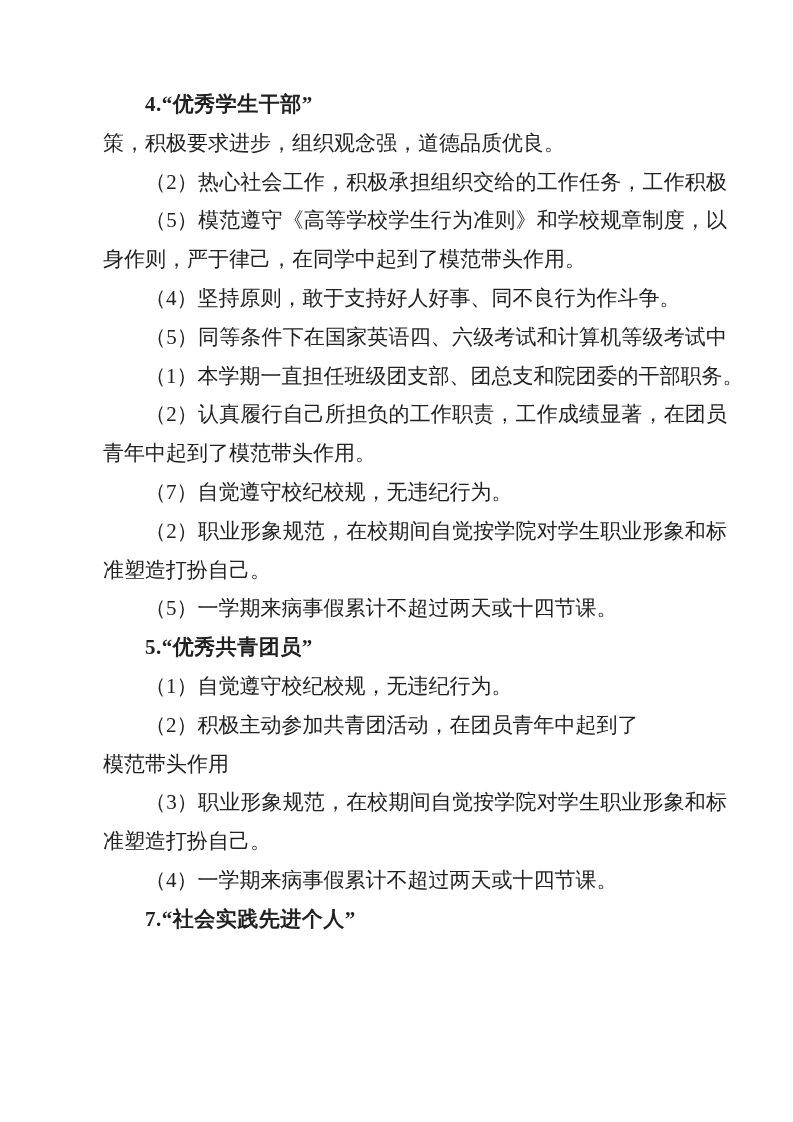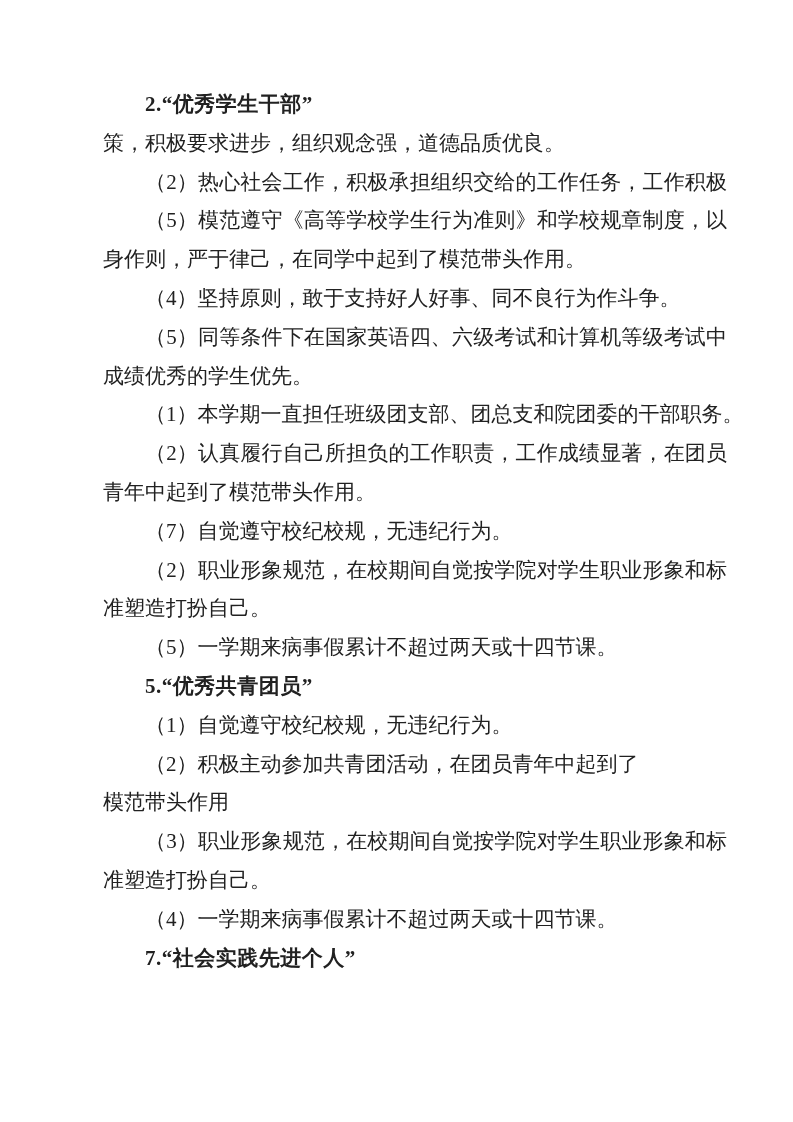--- a/index.html
+++ b/index.html
@@ -33,28 +33,27 @@
     font-weight:bold;
     letter-spacing:0.5px;
   }
 </style>
 </head>
 <body>
 
 <div class="page">
 
   <div>
-    <div class="line heading">2.“优秀学生干部”</div>
+    <div class="line heading">4.“优秀学生干部”</div>
     <div class="line wrap">策，积极要求进步，组织观念强，道德品质优良。</div>
     <div class="line first-justify">（2）热心社会工作，积极承担组织交给的工作任务，工作积极</div>
     <div class="line first-justify">（5）模范遵守《高等学校学生行为准则》和学校规章制度，以</div>
     <div class="line wrap">身作则，严于律己，在同学中起到了模范带头作用。</div>
     <div class="line first">（4）坚持原则，敢于支持好人好事、同不良行为作斗争。</div>
     <div class="line first-justify">（5）同等条件下在国家英语四、六级考试和计算机等级考试中</div>
-    <div class="line wrap">成绩优秀的学生优先。</div>
   </div>
 
   <div>
     <div class="line first">（1）本学期一直担任班级团支部、团总支和院团委的干部职务。</div>
     <div class="line first-justify">（2）认真履行自己所担负的工作职责，工作成绩显著，在团员</div>
     <div class="line wrap">青年中起到了模范带头作用。</div>
     <div class="line first">（7）自觉遵守校纪校规，无违纪行为。</div>
     <div class="line first-justify">（2）职业形象规范，在校期间自觉按学院对学生职业形象和标</div>
     <div class="line wrap">准塑造打扮自己。</div>
     <div class="line first">（5）一学期来病事假累计不超过两天或十四节课。</div>

